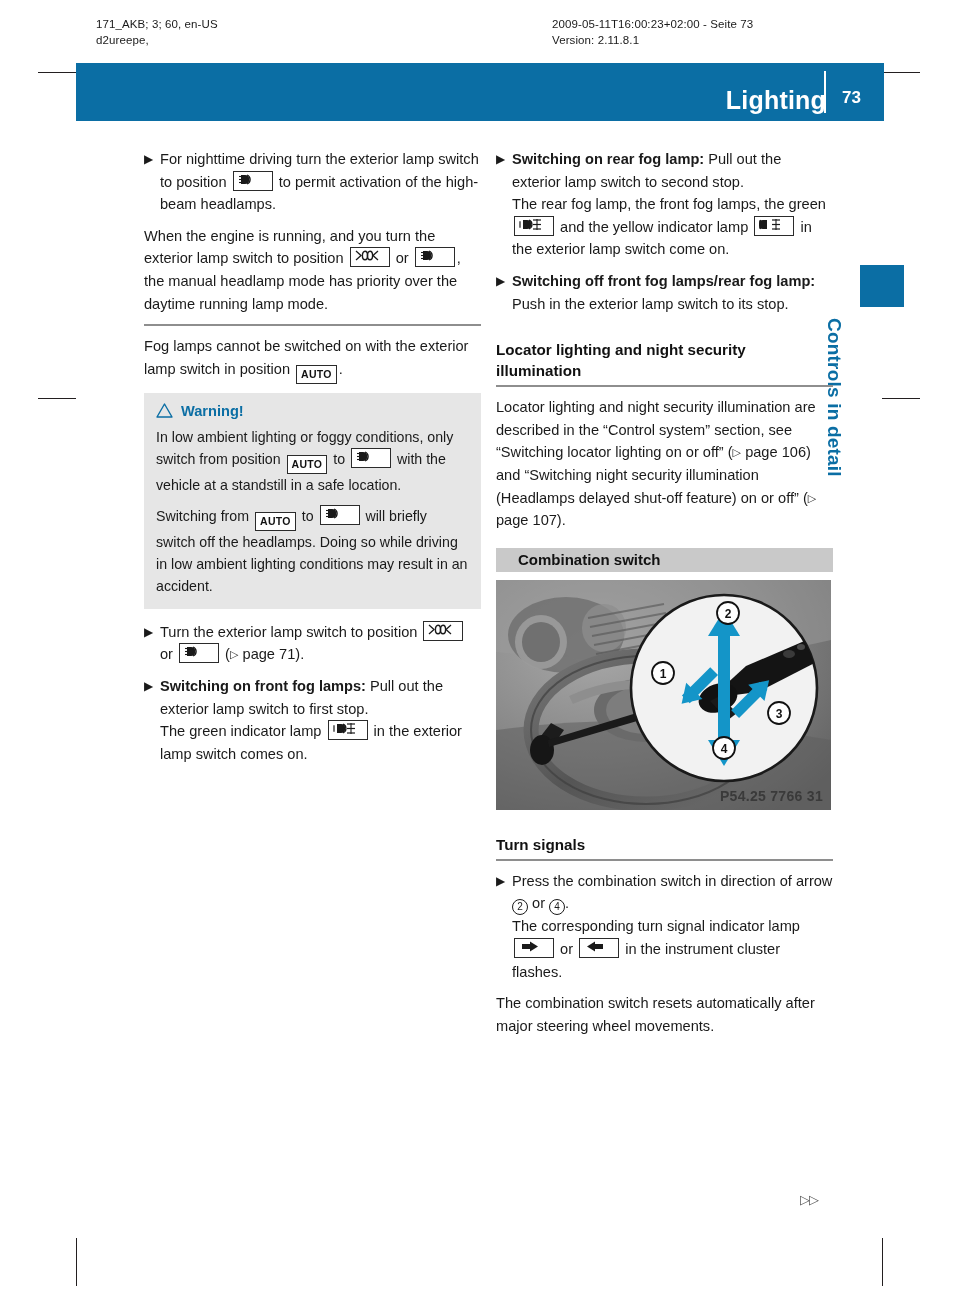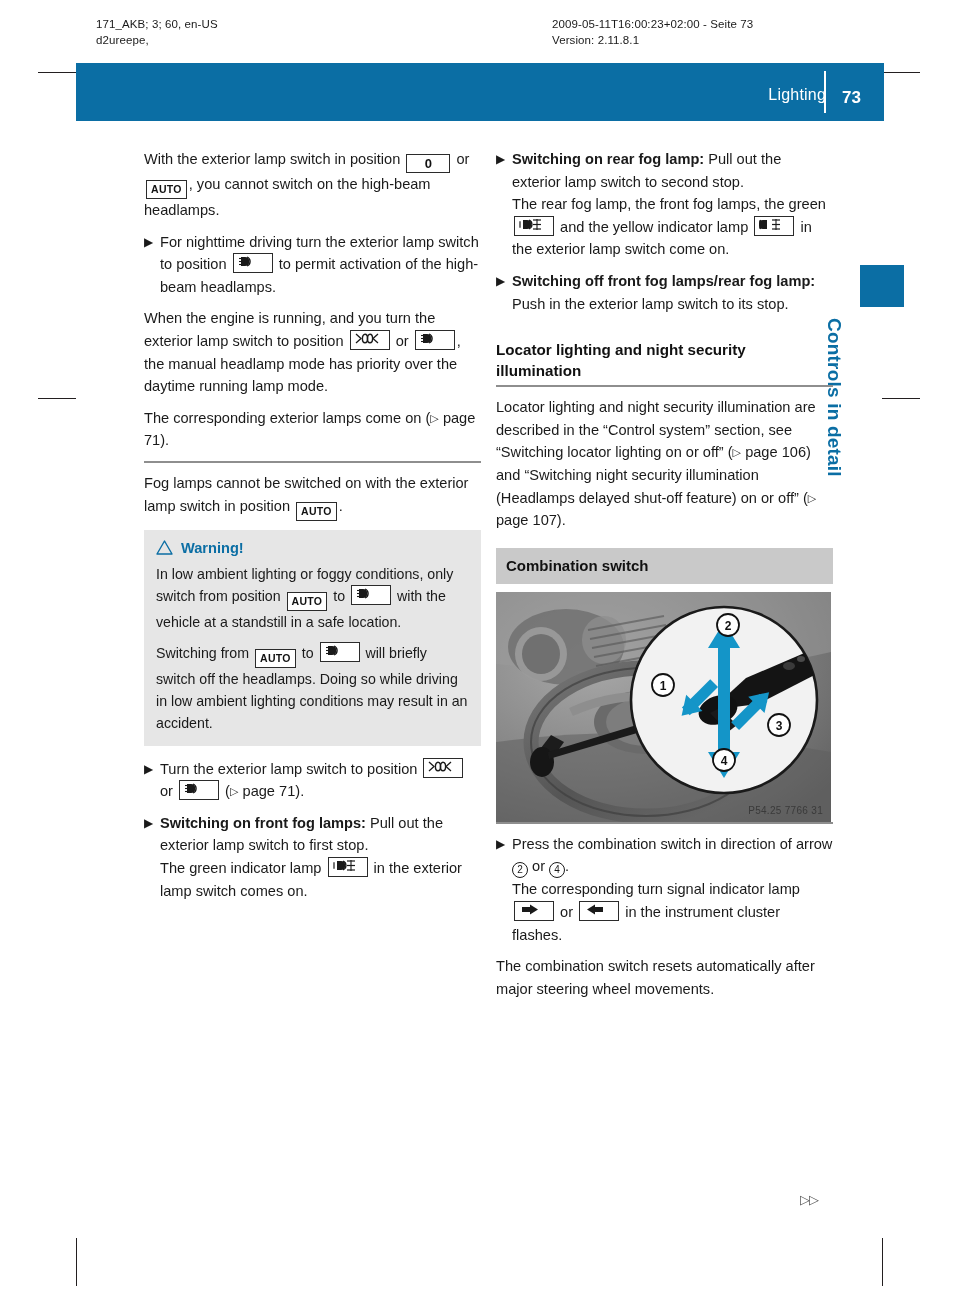--- a/index.html
+++ b/index.html
@@ -19,21 +19,21 @@
 
   
   .meta{position:absolute;font-size:11.5px;color:#1a1a1a;line-height:16px;letter-spacing:.1px;}
   .meta-left{left:96px;top:16px;}
   .meta-right{left:552px;top:16px;}
 
   
   .band{position:absolute;left:76px;top:63px;width:808px;height:58px;background:#0b6ea4;}
   .band-title{
     position:absolute;right:128px;top:86px;
-    font-size:16px;font-weight:normal;color:#ffffff;letter-spacing:.2px;
+    font-size:25px;font-weight:bold;color:#ffffff;letter-spacing:.2px;
   }
   .band-sep{position:absolute;left:824px;top:71px;width:2px;height:42px;background:#ffffff;}
   .band-page{
     position:absolute;left:842px;top:88px;
     font-size:17px;font-weight:bold;color:#ffffff;
   }
 
   
   .tab-block{position:absolute;left:860px;top:265px;width:44px;height:42px;background:#0b6ea4;}
   .tab-text{
@@ -118,37 +118,37 @@
   }
   .warn-head .wtitle{
     font-size:14.6px;font-weight:bold;color:#0b6ea4;
   }
   .warn-p{font-size:14.2px;line-height:22px;margin-bottom:9px;color:#1a1a1a;}
   .warn-p:last-child{margin-bottom:0;}
 
   
   .graybar{
     background:#c9c9c9;
-    height:36px;
+    height:24px;
     display:flex;align-items:center;
-    padding-left:10px;
+    padding-left:22px;
     font-size:15px;font-weight:bold;color:#111;
     margin-top:16px;margin-bottom:8px;
   }
 
   
   .figure{
     position:relative;
     width:335px;height:230px;
     background:linear-gradient(160deg,#9d9d9d 0%,#8d8d8d 25%,#767676 55%,#6c6c6c 78%,#7a7a7a 100%);
     overflow:hidden;
   }
   .fig-caption{
     position:absolute;right:8px;bottom:6px;
-    font-size:10px;font-weight:normal;color:#3a3a3a;
+    font-size:14px;font-weight:bold;color:#3a3a3a;
     letter-spacing:.3px;
   }
 
   
   .botmark{
     position:absolute;left:800px;top:1192px;
     font-size:13px;color:#555;letter-spacing:-1px;
   }
 </style>
 </head>
@@ -174,26 +174,20 @@
 <div class="band-title">Lighting</div>
 <div class="band-sep"></div>
 <div class="band-page">73</div>
 
 <div class="tab-block"></div>
 <div class="tab-text">Controls in detail</div>
 
 <div class="col col-left">
 
 
-  <p class="body-txt">
-    <span>With the exterior lamp switch in position</span>
-    <span class="ibox w-zero">0</span>
-    <span>or</span>
-    <span class="ibox w-auto">AUTO</span><span>, you cannot switch on the high-beam headlamps.</span>
-  </p>
 
 
   <div class="bullet">
     <div class="mark">▶</div>
     <div class="btxt">
       <span>For nighttime driving turn the exterior lamp switch to position</span>
       <span class="ibox icn w-ic">
         <svg width="22" height="13" viewBox="0 0 22 13">
           <path d="M3 2 h4 a4.5 4.5 0 0 1 0 9 h-4 z" fill="#1a1a1a"></path>
           <path d="M9 2 a4.8 4.8 0 0 1 0 9" fill="none" stroke="#1a1a1a" stroke-width="1.3"></path>
@@ -221,24 +215,20 @@
       <svg width="22" height="13" viewBox="0 0 22 13">
         <path d="M3 2 h4 a4.5 4.5 0 0 1 0 9 h-4 z" fill="#1a1a1a"></path>
         <path d="M9 2 a4.8 4.8 0 0 1 0 9" fill="none" stroke="#1a1a1a" stroke-width="1.3"></path>
         <line x1="1" y1="3.5" x2="4.5" y2="3.5" stroke="#1a1a1a" stroke-width="1.1"></line>
         <line x1="1" y1="6.5" x2="4.5" y2="6.5" stroke="#1a1a1a" stroke-width="1.1"></line>
         <line x1="1" y1="9.5" x2="4.5" y2="9.5" stroke="#1a1a1a" stroke-width="1.1"></line>
       </svg>
     </span><span>, the manual headlamp mode has priority over the daytime running lamp mode.</span>
   </p>
 
-  <p class="body-txt">
-    <span>The corresponding exterior lamps come on (</span><span class="tri">▷</span>
-    <span>page 71).</span>
-  </p>
 
   <div class="rule"></div>
 
   <p class="body-txt">
     <span>Fog lamps cannot be switched on with the exterior lamp switch in position</span>
     <span class="ibox w-auto">AUTO</span><span>.</span>
   </p>
 
   <div class="warnbox">
     <div class="warn-head">
@@ -465,20 +455,21 @@
         <text x="232" y="37.5">2</text>
         <circle cx="283" cy="133" r="11" fill="#fff" stroke="#111" stroke-width="1.8"></circle>
         <text x="283" y="137.5">3</text>
         <circle cx="228" cy="168" r="11" fill="#fff" stroke="#111" stroke-width="1.8"></circle>
         <text x="228" y="172.5">4</text>
       </g>
     </svg>
     <div class="fig-caption">P54.25 7766 31</div>
   </div>
 
+  <h3 class="sec">Turn signals</h3>
   <div class="rule"></div>
 
   <div class="bullet">
     <div class="mark">▶</div>
     <div class="btxt">
       <span>Press the combination switch in direction of arrow</span>
       <span class="circnum">2</span>
       <span>or</span>
       <span class="circnum">4</span><span>.</span><br>
       <span>The corresponding turn signal indicator lamp</span>

